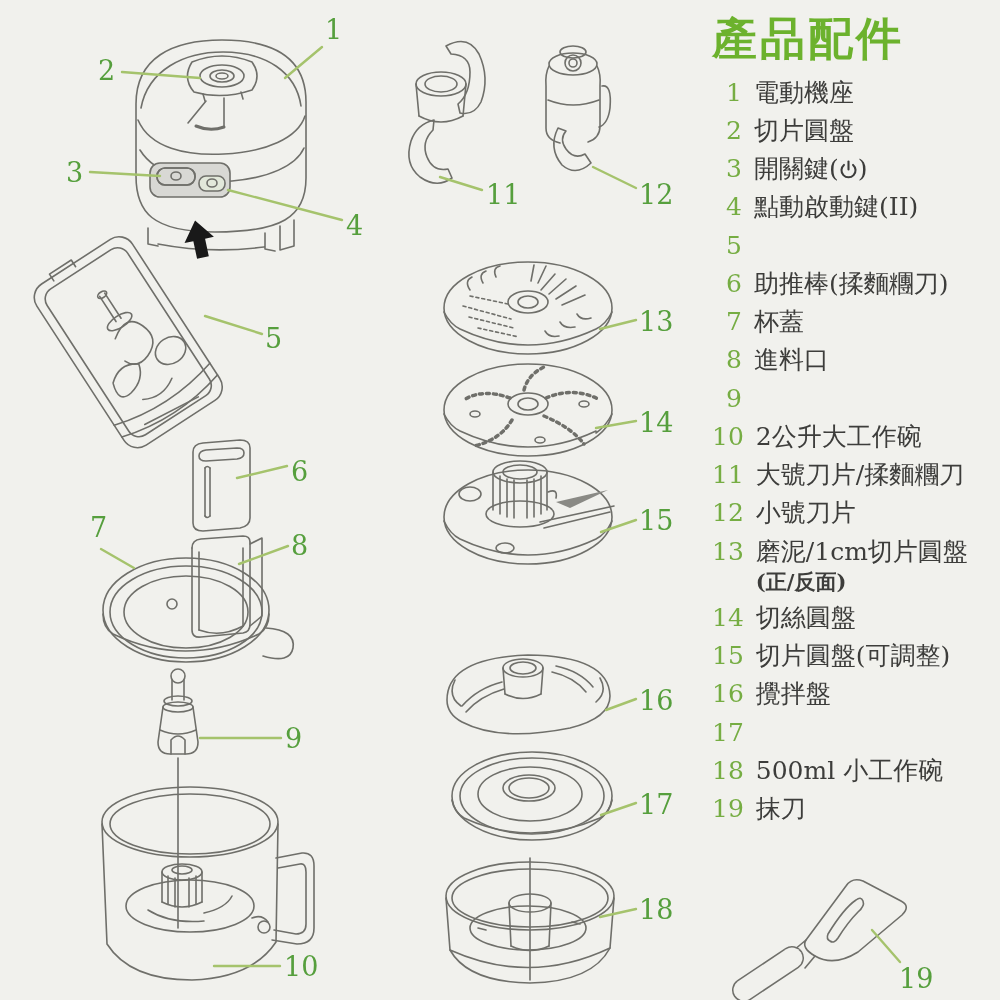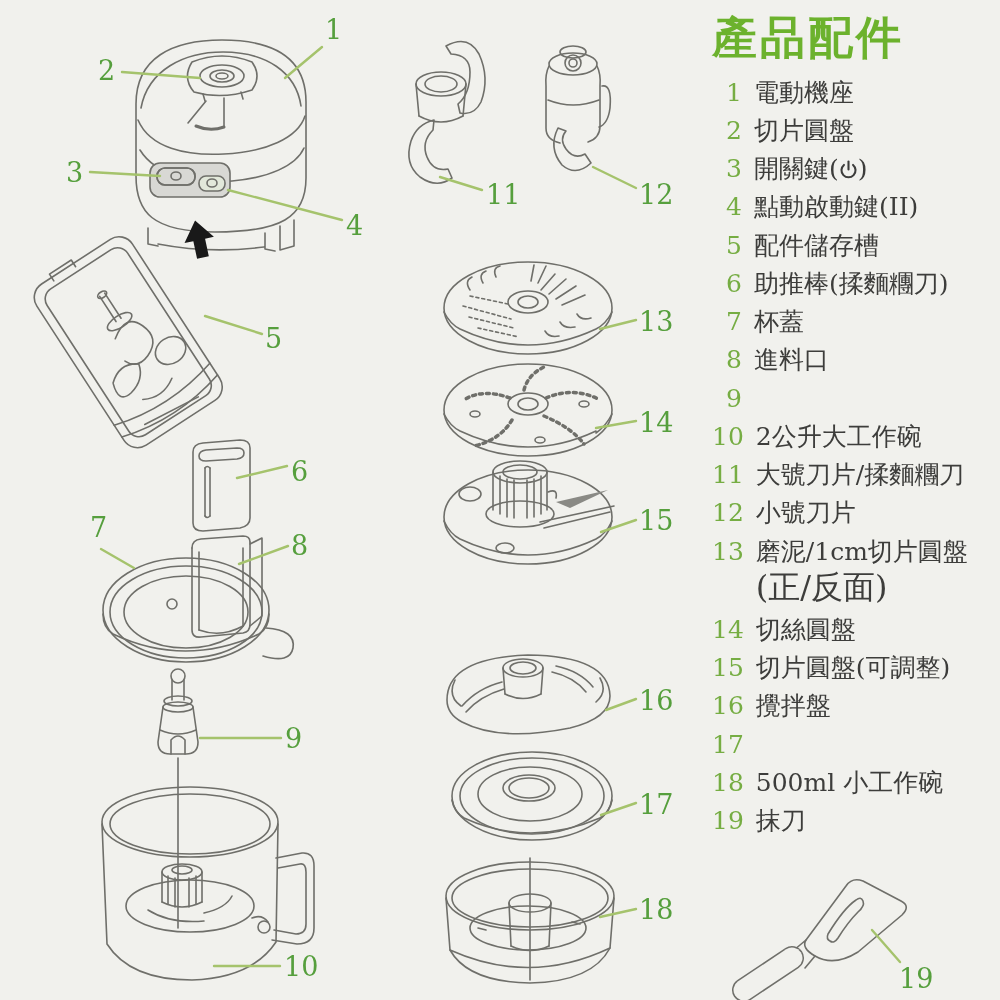--- a/index.html
+++ b/index.html
@@ -17,21 +17,21 @@
     color:#569f3d;
     font-family:"DejaVu Serif","Liberation Serif",serif;
     line-height:1;
   }
   .legend{
     position:absolute;
     left:712px;top:14px;width:286px;
     color:#3d3d3b;
   }
   .legend-title{
-    font-family:Liberation Serif, serif;
+    font-family:Liberation Sans, sans-serif;
     font-weight:bold;
     font-size:45px;
     letter-spacing:3px;
     color:#6cb22d;
     margin:0 0 16px 0;
     line-height:1.1;
   }
   .legend-row{
     display:flex;
     align-items:flex-start;
@@ -40,23 +40,24 @@
     line-height:1.05;
   }
   .legend-num{
     flex:0 0 30px;
     text-align:right;
     margin-right:12px;
     color:#76ad43;
   }
   .legend-txt{flex:1;}
   .legend-txt2{
-    font-size:32px;
+    font-size:21px;
     line-height:1.1;
     margin-top:5px;
+    font-weight:bold;
   }
   .pwr-icon{vertical-align:-3px;}
 </style>
 </head>
 <body>
 
 <div class="stage">
 
   <svg class="art" width="1000" height="1000" viewBox="0 0 1000 1000" fill="none" stroke="#6f6f6a" stroke-width="1.6" stroke-linecap="round" stroke-linejoin="round">
 
@@ -335,21 +336,20 @@
             <path d="M5.2,6.2 A7.4,7.4 0 1 0 14.8,6.2"></path>
             <line x1="10" y1="2.5" x2="10" y2="11"></line>
           </svg><span>)</span></span>
     </div>
     <div class="legend-row">
       <span class="legend-num">4</span>
       <span class="legend-txt">點動啟動鍵(II)</span>
     </div>
     <div class="legend-row">
       <span class="legend-num">5</span>
-      <span class="legend-txt">配件儲存槽</span>
     </div>
     <div class="legend-row">
       <span class="legend-num">6</span>
       <span class="legend-txt">助推棒(揉麵糰刀)</span>
     </div>
     <div class="legend-row">
       <span class="legend-num">7</span>
       <span class="legend-txt">杯蓋</span>
     </div>
     <div class="legend-row">

